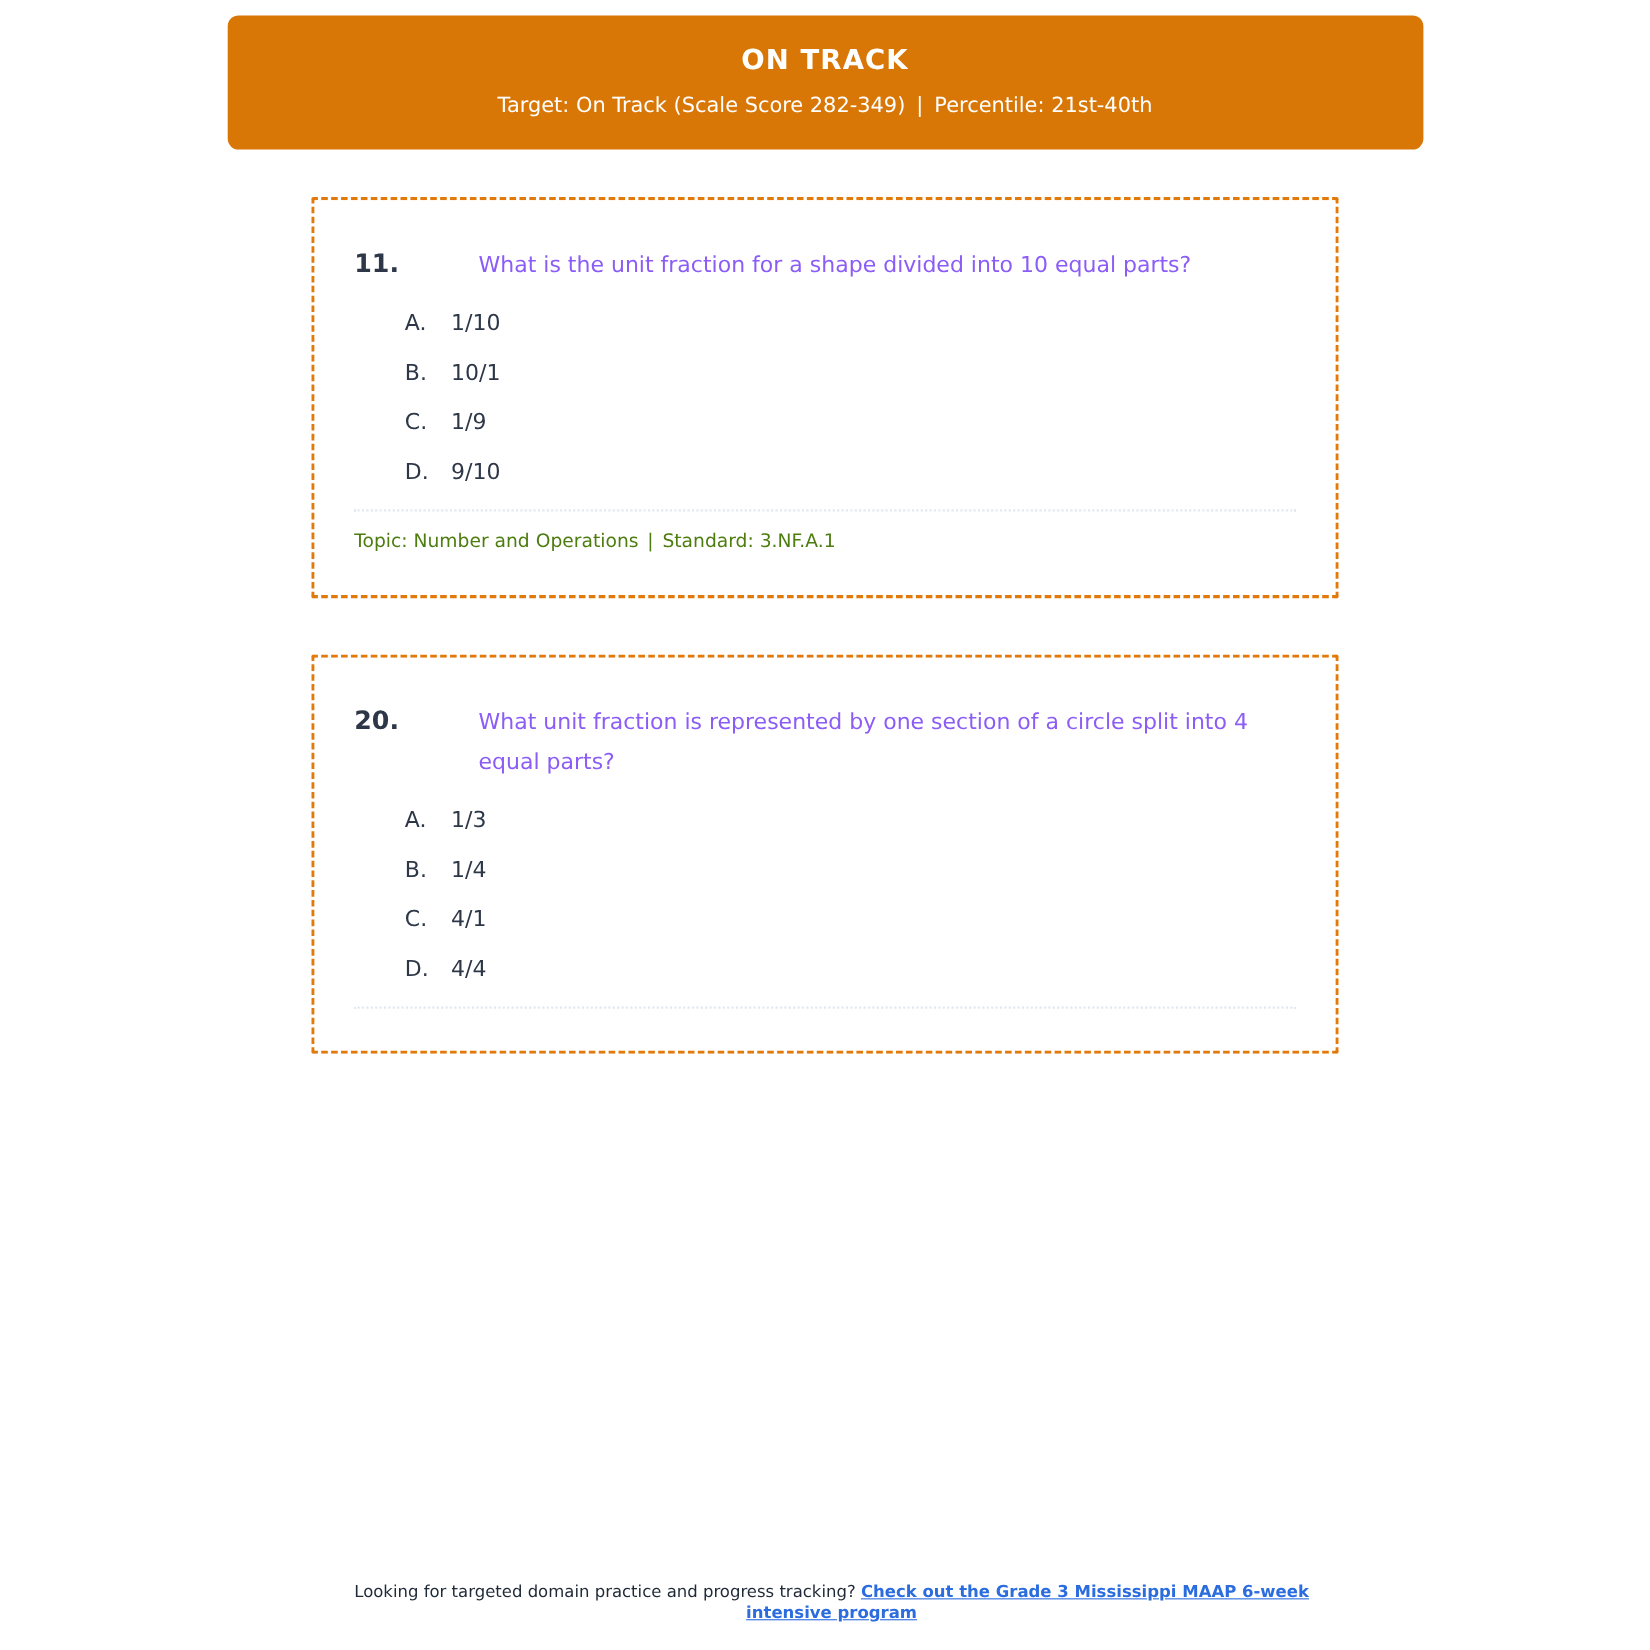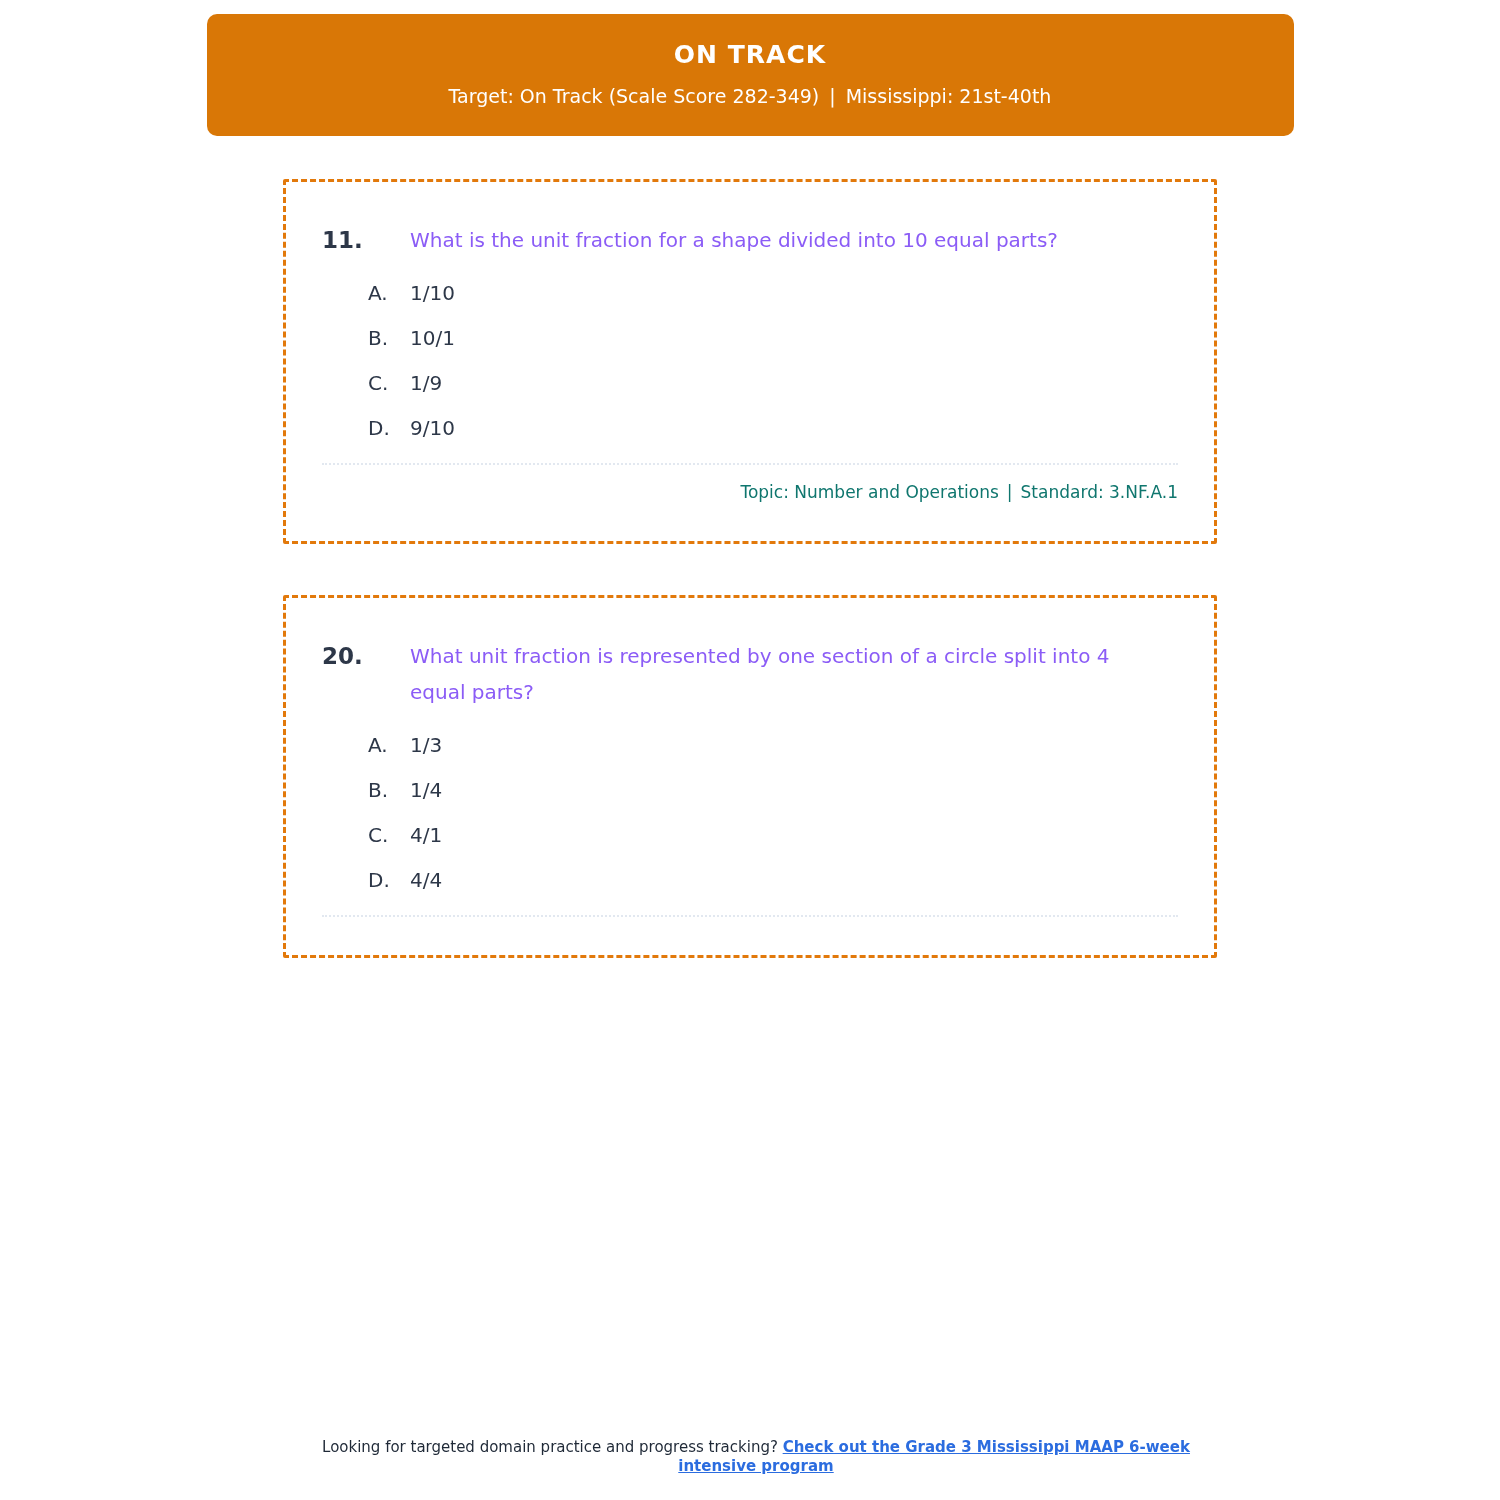--- a/index.html
+++ b/index.html
@@ -39,21 +39,21 @@
     width: 934px;
     margin: 0 auto;
     border: 3px dashed #E2790B;
     border-radius: 2px;
     padding: 40px 36px 38px 36px;
     background: #ffffff;
   }
   .card-1 { margin-top: 43px; }
   .card-2 { margin-top: 51px; }
 
-  .q-row { display: flex; align-items: flex-start; }
+  .q-row { display: flex; align-items: flex-start; gap: 25px; }
   .q-number {
     flex: 0 0 56px;
     margin-right: 32px;
     font-size: 23px;
     font-weight: bold;
     color: #2D3748;
     line-height: 36px;
   }
   .q-text {
     font-size: 20px;
@@ -73,22 +73,22 @@
   .option-letter { flex: 0 0 42px; }
   .option-value { }
 
   .card-divider {
     border: 0;
     border-top: 2px dotted #E2E8F0;
     margin: 20px 0 0 0;
   }
   .q-meta {
     margin-top: 16px;
-    text-align: right;
-    color: #0f766e;
+    text-align: left;
+    color: #4d7c0f;
     font-size: 17px;
     line-height: 22px;
   }
   .q-meta .sep { padding: 0 8px; }
 
   
   .footer-note {
     position: absolute;
     top: 1438px;
     left: 0;
@@ -109,21 +109,21 @@
     text-decoration: underline;
     cursor: pointer;
   }
 </style>
 </head>
 <body>
 
 <div class="banner">
   <div class="banner-title">ON TRACK</div>
   <div class="banner-subtitle">
-    <span>Target: On Track (Scale Score 282-349)</span><span class="sep">|</span><span>Mississippi: 21st-40th</span>
+    <span>Target: On Track (Scale Score 282-349)</span><span class="sep">|</span><span>Percentile: 21st-40th</span>
   </div>
 </div>
 
 <div class="card card-1">
   <div class="q-row">
     <div class="q-number">11.</div>
     <div class="q-text">What is the unit fraction for a shape divided into 10 equal parts?</div>
   </div>
   <ul class="options">
     <li class="option-row">

